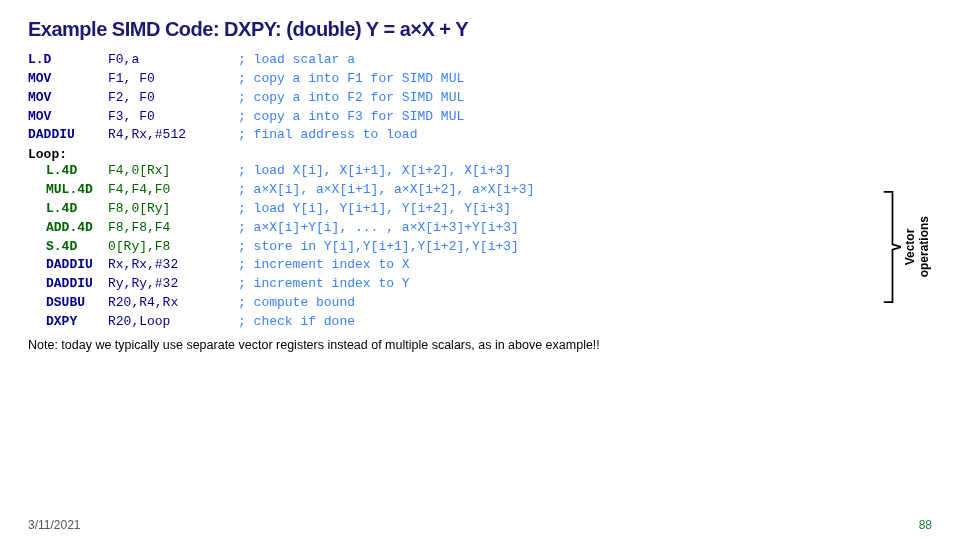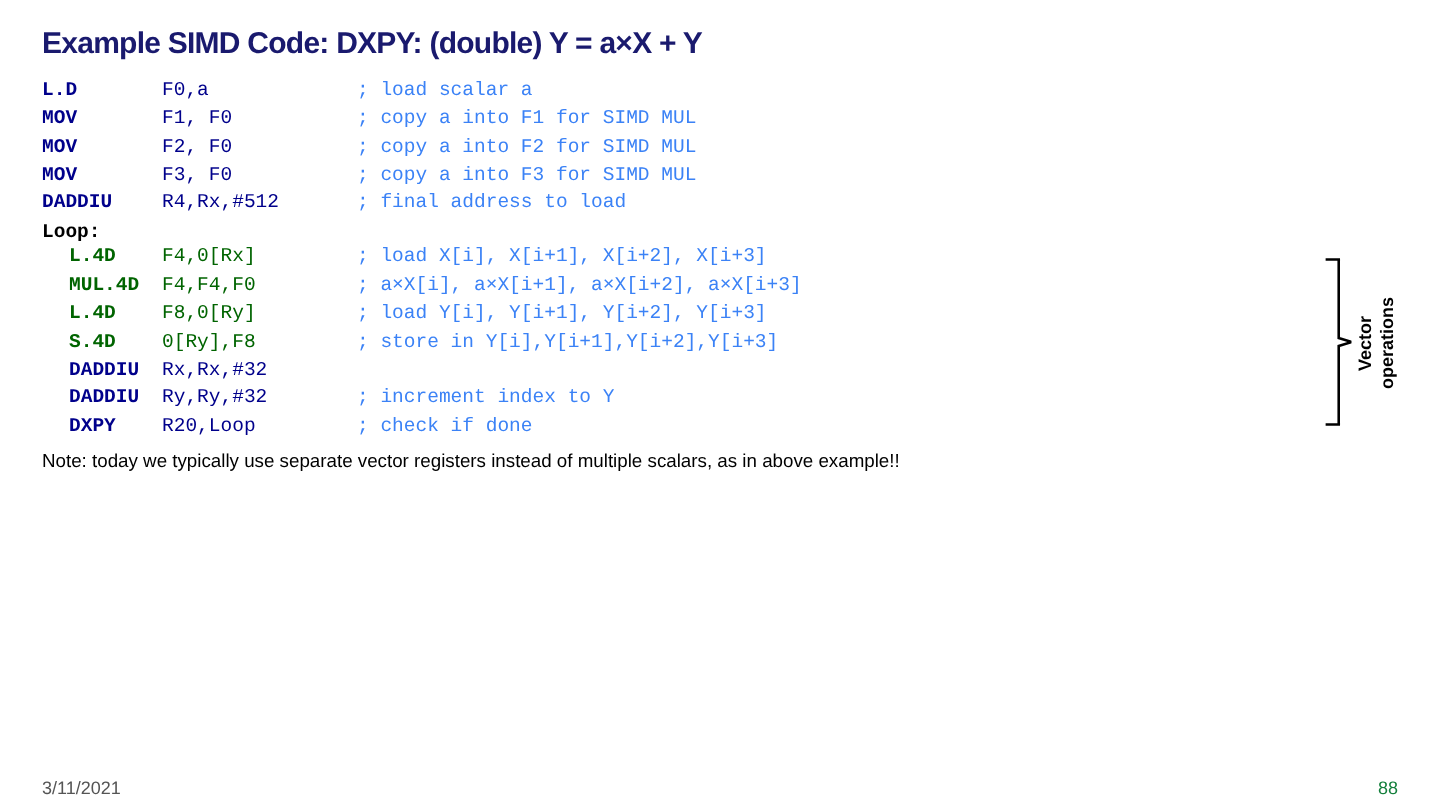--- a/index.html
+++ b/index.html
@@ -133,32 +133,43 @@
           <span class="col-instr highlight-instr" style="padding-left:18px;">MUL.4D</span>
           <span class="col-operand highlight-operand">F4,F4,F0</span>
           <span class="col-comment comment-black">; a×X[i], a×X[i+1], a×X[i+2], a×X[i+3]</span>
         </div>
         <div class="code-line">
           <span class="col-instr highlight-instr" style="padding-left:18px;">L.4D</span>
           <span class="col-operand highlight-operand">F8,0[Ry]</span>
           <span class="col-comment comment-black">; load Y[i], Y[i+1], Y[i+2], Y[i+3]</span>
         </div>
         <div class="code-line">
+          <span class="col-instr highlight-instr" style="padding-left:18px;">ADD.4D</span>
+          <span class="col-operand highlight-operand">F8,F8,F4</span>
+          <span class="col-comment comment-black">; a×X[i]+Y[i], ... , a×X[i+3]+Y[i+3]</span>
+        </div>
+        <div class="code-line">
           <span class="col-instr highlight-instr" style="padding-left:18px;">S.4D</span>
           <span class="col-operand highlight-operand">0[Ry],F8</span>
           <span class="col-comment comment-black">; store in Y[i],Y[i+1],Y[i+2],Y[i+3]</span>
         </div>
         <div class="code-line">
           <span class="col-instr instr-blue" style="padding-left:18px;">DADDIU</span>
           <span class="col-operand operand-blue">Rx,Rx,#32</span>
+          <span class="col-comment comment-black">; increment index to X</span>
         </div>
         <div class="code-line">
           <span class="col-instr instr-blue" style="padding-left:18px;">DADDIU</span>
           <span class="col-operand operand-blue">Ry,Ry,#32</span>
           <span class="col-comment comment-black">; increment index to Y</span>
+        </div>
+        <div class="code-line">
+          <span class="col-instr instr-blue" style="padding-left:18px;">DSUBU</span>
+          <span class="col-operand operand-blue">R20,R4,Rx</span>
+          <span class="col-comment comment-black">; compute bound</span>
         </div>
         <div class="code-line">
           <span class="col-instr instr-blue" style="padding-left:18px;">DXPY</span>
           <span class="col-operand operand-blue">R20,Loop</span>
           <span class="col-comment comment-black">; check if done</span>
         </div>
       </div>
 
     <div style="display:flex; align-items:center; margin-left:6px; position:relative; width:50px;">
       <svg width="22" height="130" viewBox="0 0 22 130">

